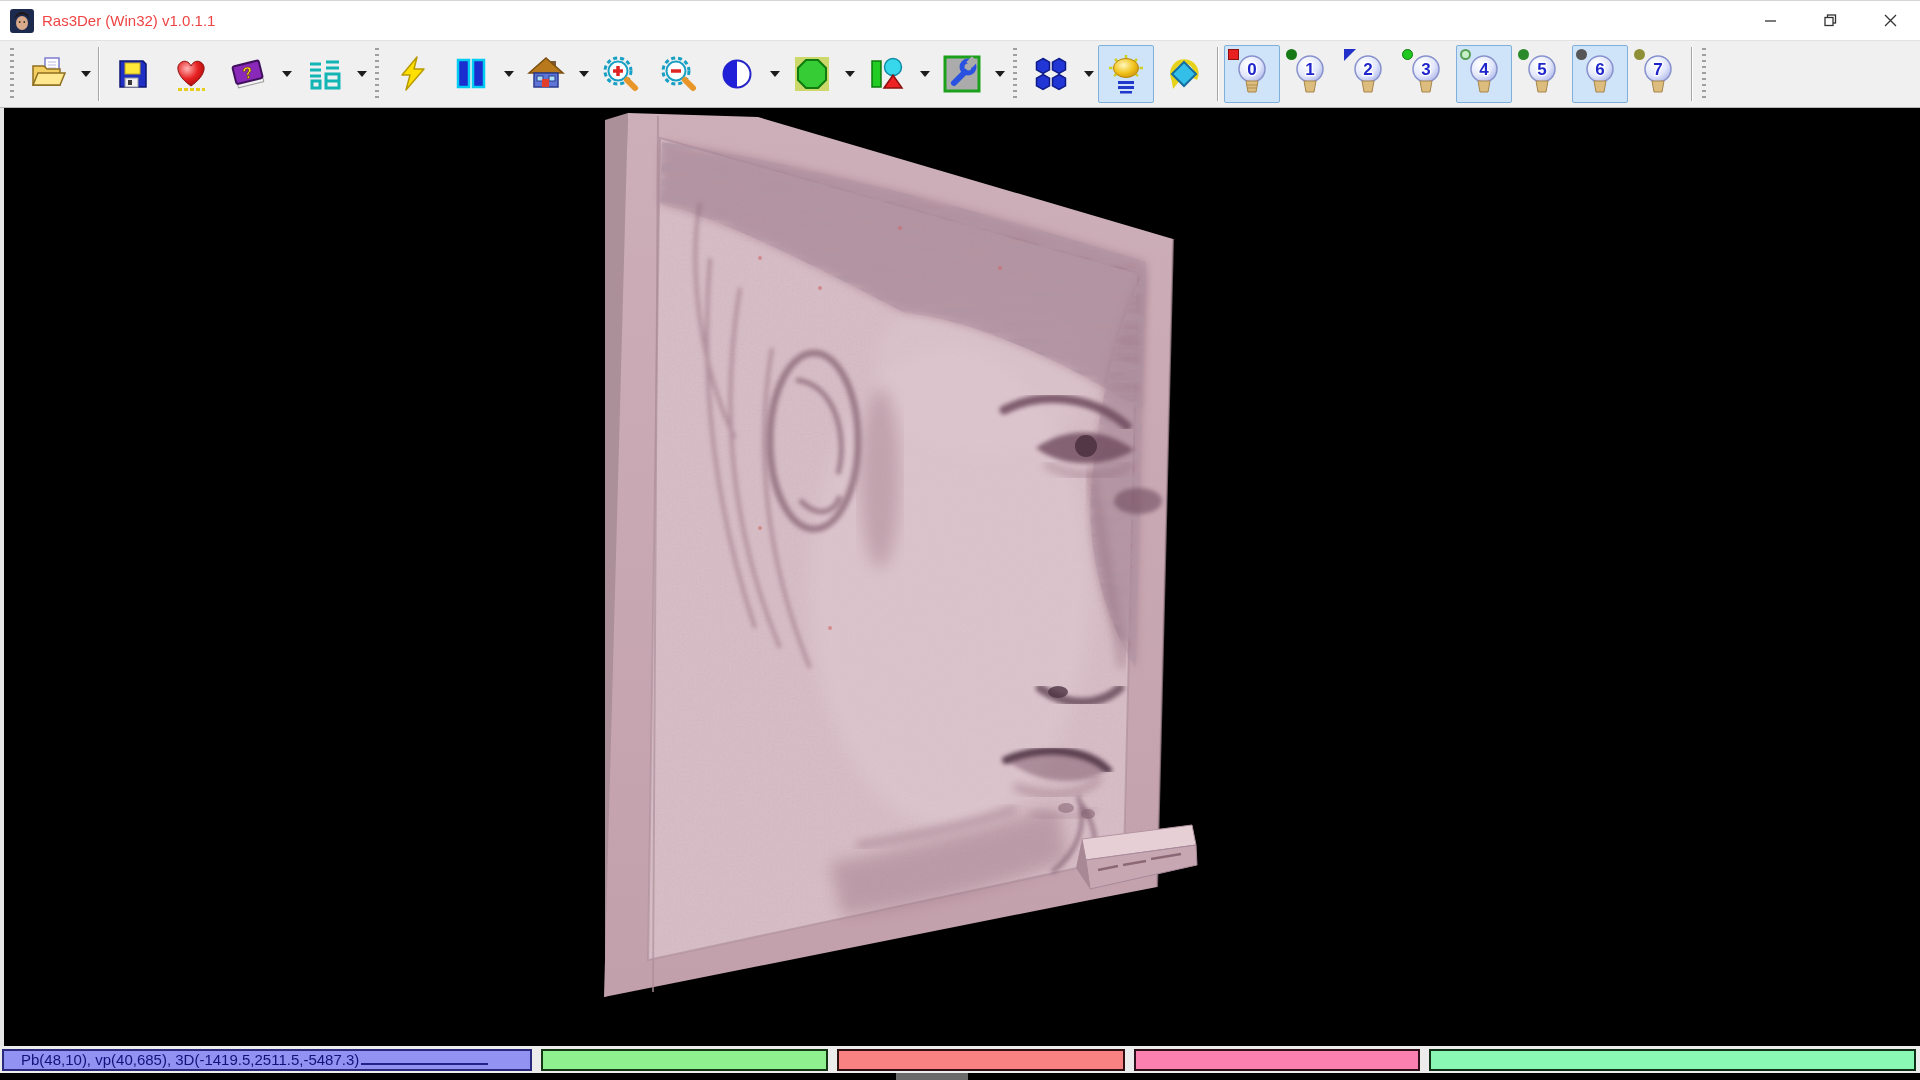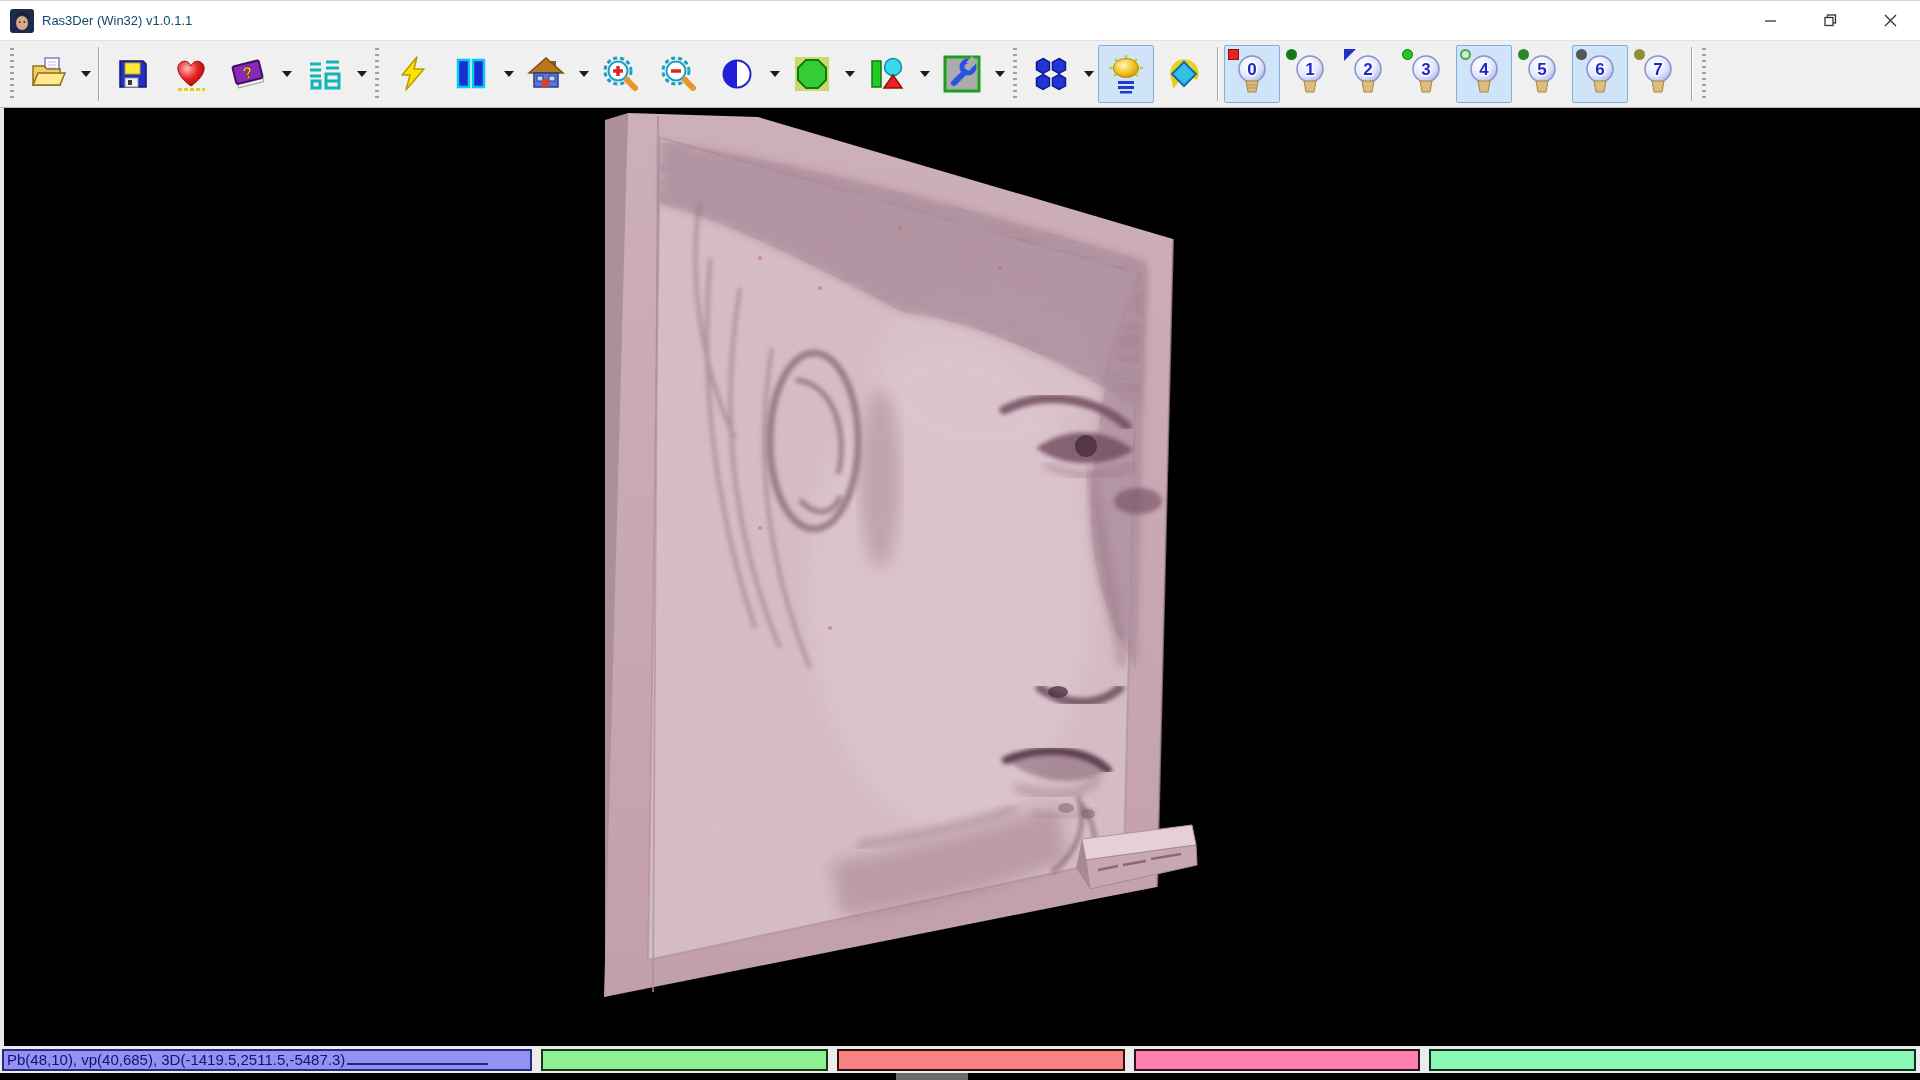--- a/index.html
+++ b/index.html
@@ -4,21 +4,21 @@
 <style>
   * { box-sizing: border-box; margin: 0; padding: 0; }
   html,body { width:1920px; height:1080px; overflow:hidden;
     font-family:"Liberation Sans", sans-serif; background:#000; }
   .window { width:1920px; height:1080px; display:flex; flex-direction:column; background:#fff; }
 
   
   .titlebar { height:40px; background:#ffffff; display:flex; align-items:center;
     border-top:1px solid #d6d6d6; flex:0 0 40px; }
   .appicon { width:24px; height:24px; margin:0 8px 0 10px; flex:0 0 24px; }
-  .title { font-size:13px; color:#0c4a6e;text-align:right; }
+  .title { font-size:15px; color:#ef4444;text-align:right; }
   .wincontrols { margin-left:auto; display:flex; height:100%; }
   .wbtn { width:60px; height:100%; display:flex; align-items:center; justify-content:center; background:#fff; }
   .wbtn svg { width:13px; height:13px; stroke:#333; stroke-width:1.3; fill:none; }
 
   
   .toolbar { height:68px; flex:0 0 68px; background:#f0f0f0; display:flex; align-items:center;
     padding-left:5px; border-bottom:1px solid #b9b9b9; border-top:1px solid #e2e2e2; }
   .grip { width:4px; height:52px; margin:0 5px;
     background-image:repeating-linear-gradient(to bottom,#9f9f9f 0 2px, transparent 2px 6px); }
   .sep { width:0; height:54px; border-left:1px solid #a6a6a6; border-right:1px solid #ffffff; margin:0 4px; }
@@ -48,21 +48,21 @@
 
   
   .statusbar { height:27px; flex:0 0 27px; background:#ececec; display:flex; align-items:center;
     padding:2px 4px 2px 2px; }
   .panel { height:22px; border:2px solid #17173c; display:flex; align-items:center; }
   .p1 { width:530px; background:#9292f2; border-color:#2a2a7c; }
   .p2 { width:287px; margin-left:9px;  background:#8ef08e; border-color:#133813; }
   .p3 { width:288px; margin-left:9px;  background:#f88282; border-color:#301010; }
   .p4 { width:286px; margin-left:9px;  background:#fb80b0; border-color:#301018; }
   .p5 { flex:1;      margin-left:9px;  background:#88f8b4; border-color:#103018; }
-  .postext { font-size:15px; color:#12127a; padding-left:3px; white-space:nowrap; }
+  .postext { font-size:15px; color:#12127a; padding-left:17px; white-space:nowrap; }
   .uline { flex:1; border-bottom:2px solid #22228a; margin:0 42px 4px 2px; align-self:flex-end; }
 
   
   .bstrip { height:7px; flex:0 0 7px; background:#000; position:relative; }
   .bseg { position:absolute; left:896px; top:0; width:72px; height:7px; background:#6a6a6a; }
 </style>
 </head>
 <body>
 
 <div class="window">

